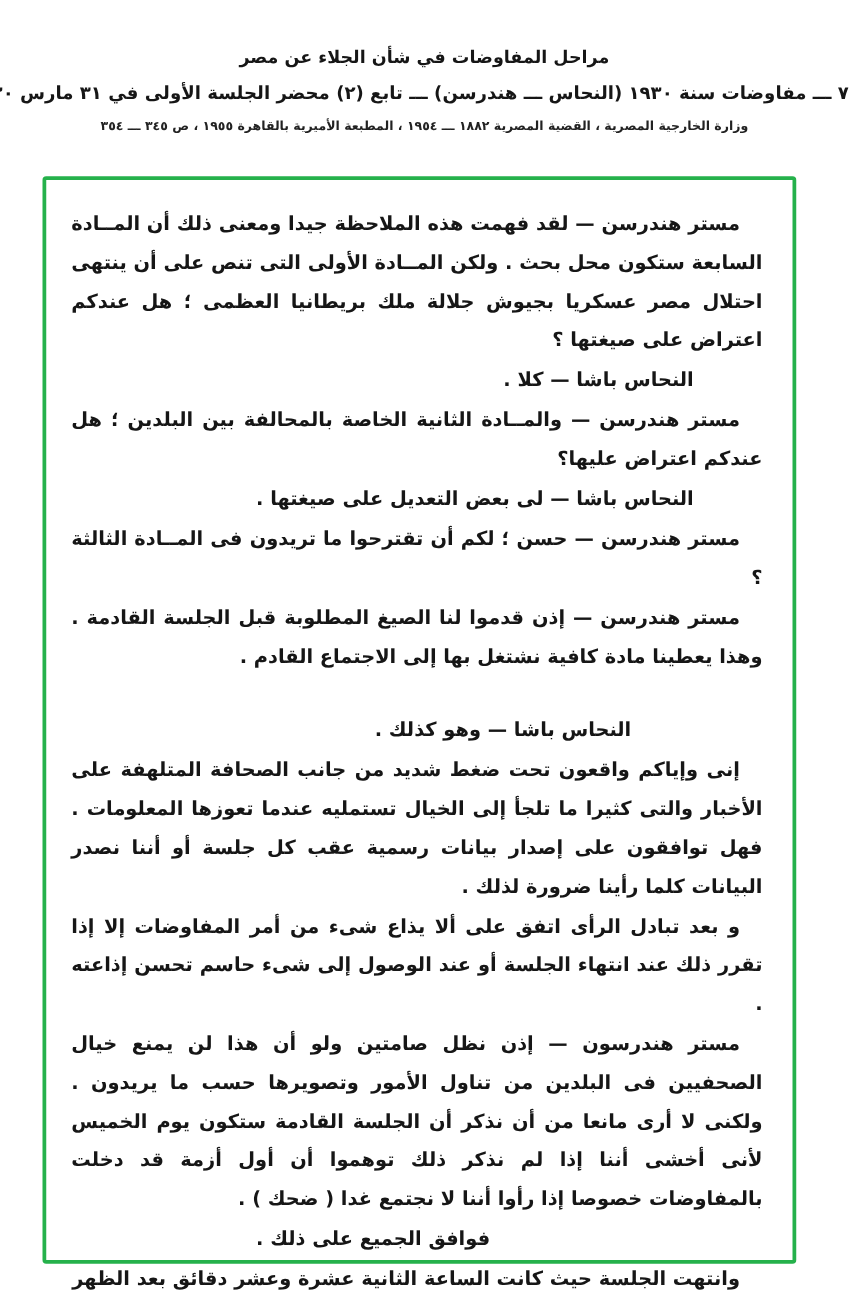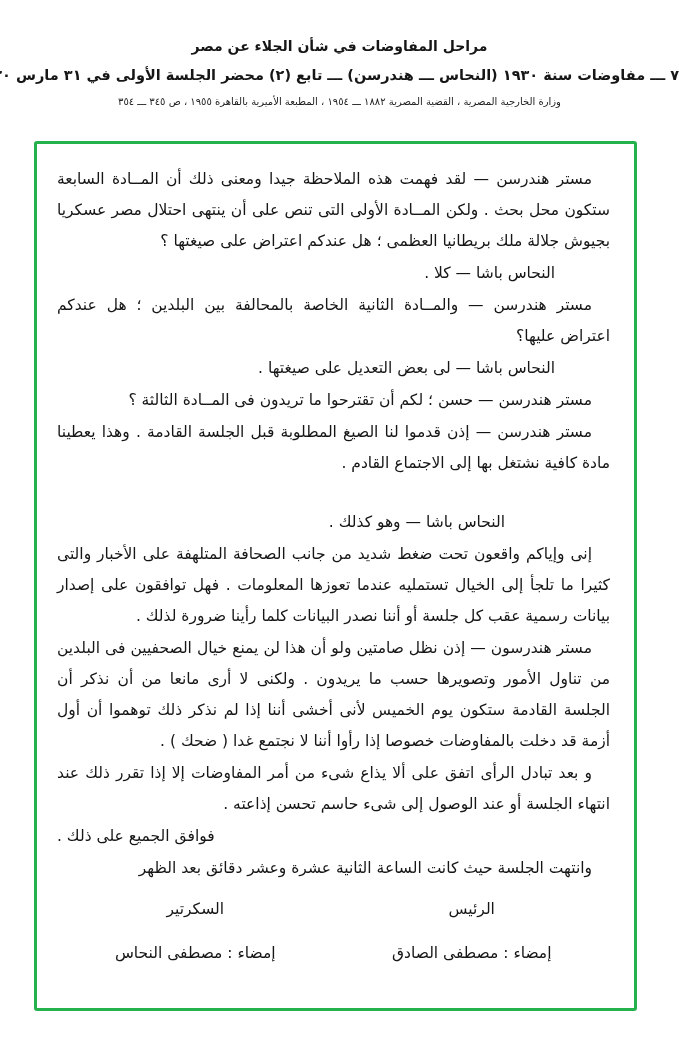--- a/index.html
+++ b/index.html
@@ -25,44 +25,45 @@
     margin-bottom: 13px;
   }
   .subtitle {
     font-size: 14.5px;
     font-weight: bold;
     margin-bottom: 11px;
     white-space: nowrap;
   }
   .source {
     font-size: 10px;
-    font-weight: normal;
+    font-weight: bold;
     color: #222222;
     margin-top: 13px;
   }
   .frame {
     position: absolute;
     top: 141px;
     left: 34px;
     right: 42px;
     bottom: 30px;
     border: 3px solid #25b14b;
     border-radius: 3px;
     padding: 20px 24px 14px 20px;
+    font-weight: bold;
   }
   .para {
     font-size: 15.5px;
     line-height: 31px;
     text-align: justify;
     text-indent: 18px;
     margin: 0 0 1px 0;
   }
   .reply   { text-indent: 0; padding-right: 55px;  text-align: right; }
   .reply-2 { text-indent: 0; padding-right: 105px; text-align: right; margin-top: 28px; }
-  .closing { text-indent: 0; padding-right: 70px;  text-align: left; }
+  .closing { text-indent: 0; padding-right: 70px;  text-align: center; }
   .ending  { text-indent: 18px; }
   .sig-roles, .sig-names {
     display: flex;
     flex-direction: row;
     margin-top: 10px;
     font-size: 15.5px;
     line-height: 30px;
   }
   .sig-names { margin-top: 14px; }
   .sig-col {
@@ -83,22 +84,22 @@
 
   <div class="frame">
     <p class="para">مستر هندرسن — لقد فهمت هذه الملاحظة جيدا ومعنى ذلك أن المــادة السابعة ستكون محل بحث . ولكن المــادة الأولى التى تنص على أن ينتهى احتلال مصر عسكريا بجيوش جلالة ملك بريطانيا العظمى ؛ هل عندكم اعتراض على صيغتها ؟</p>
     <p class="para reply">النحاس باشا — كلا .</p>
     <p class="para">مستر هندرسن — والمــادة الثانية الخاصة بالمحالفة بين البلدين ؛ هل عندكم اعتراض عليها؟</p>
     <p class="para reply">النحاس باشا — لى بعض التعديل على صيغتها .</p>
     <p class="para">مستر هندرسن — حسن ؛ لكم أن تقترحوا ما تريدون فى المــادة الثالثة ؟</p>
     <p class="para">مستر هندرسن — إذن قدموا لنا الصيغ المطلوبة قبل الجلسة القادمة . وهذا يعطينا مادة كافية نشتغل بها إلى الاجتماع القادم .</p>
     <p class="para reply-2">النحاس باشا — وهو كذلك .</p>
     <p class="para">إنى وإياكم واقعون تحت ضغط شديد من جانب الصحافة المتلهفة على الأخبار والتى كثيرا ما تلجأ إلى الخيال تستمليه عندما تعوزها المعلومات . فهل توافقون على إصدار بيانات رسمية عقب كل جلسة أو أننا نصدر البيانات كلما رأينا ضرورة لذلك .</p>
+    <p class="para">و بعد تبادل الرأى اتفق على ألا يذاع شىء من أمر المفاوضات إلا إذا تقرر ذلك عند انتهاء الجلسة أو عند الوصول إلى شىء حاسم تحسن إذاعته .</p>
     <p class="para">مستر هندرسون — إذن نظل صامتين ولو أن هذا لن يمنع خيال الصحفيين فى البلدين من تناول الأمور وتصويرها حسب ما يريدون . ولكنى لا أرى مانعا من أن نذكر أن الجلسة القادمة ستكون يوم الخميس لأنى أخشى أننا إذا لم نذكر ذلك توهموا أن أول أزمة قد دخلت بالمفاوضات خصوصا إذا رأوا أننا لا نجتمع غدا ( ضحك ) .</p>
-    <p class="para">و بعد تبادل الرأى اتفق على ألا يذاع شىء من أمر المفاوضات إلا إذا تقرر ذلك عند انتهاء الجلسة أو عند الوصول إلى شىء حاسم تحسن إذاعته .</p>
     <p class="para closing">فوافق الجميع على ذلك .</p>
     <p class="para ending">وانتهت الجلسة حيث كانت الساعة الثانية عشرة وعشر دقائق بعد الظهر</p>
 
     <div class="sig-roles">
       <span class="sig-col">الرئيس</span>
       <span class="sig-col">السكرتير</span>
     </div>
     <div class="sig-names">
       <span class="sig-col">إمضاء :   مصطفى الصادق</span>
       <span class="sig-col">إمضاء :   مصطفى النحاس</span>

